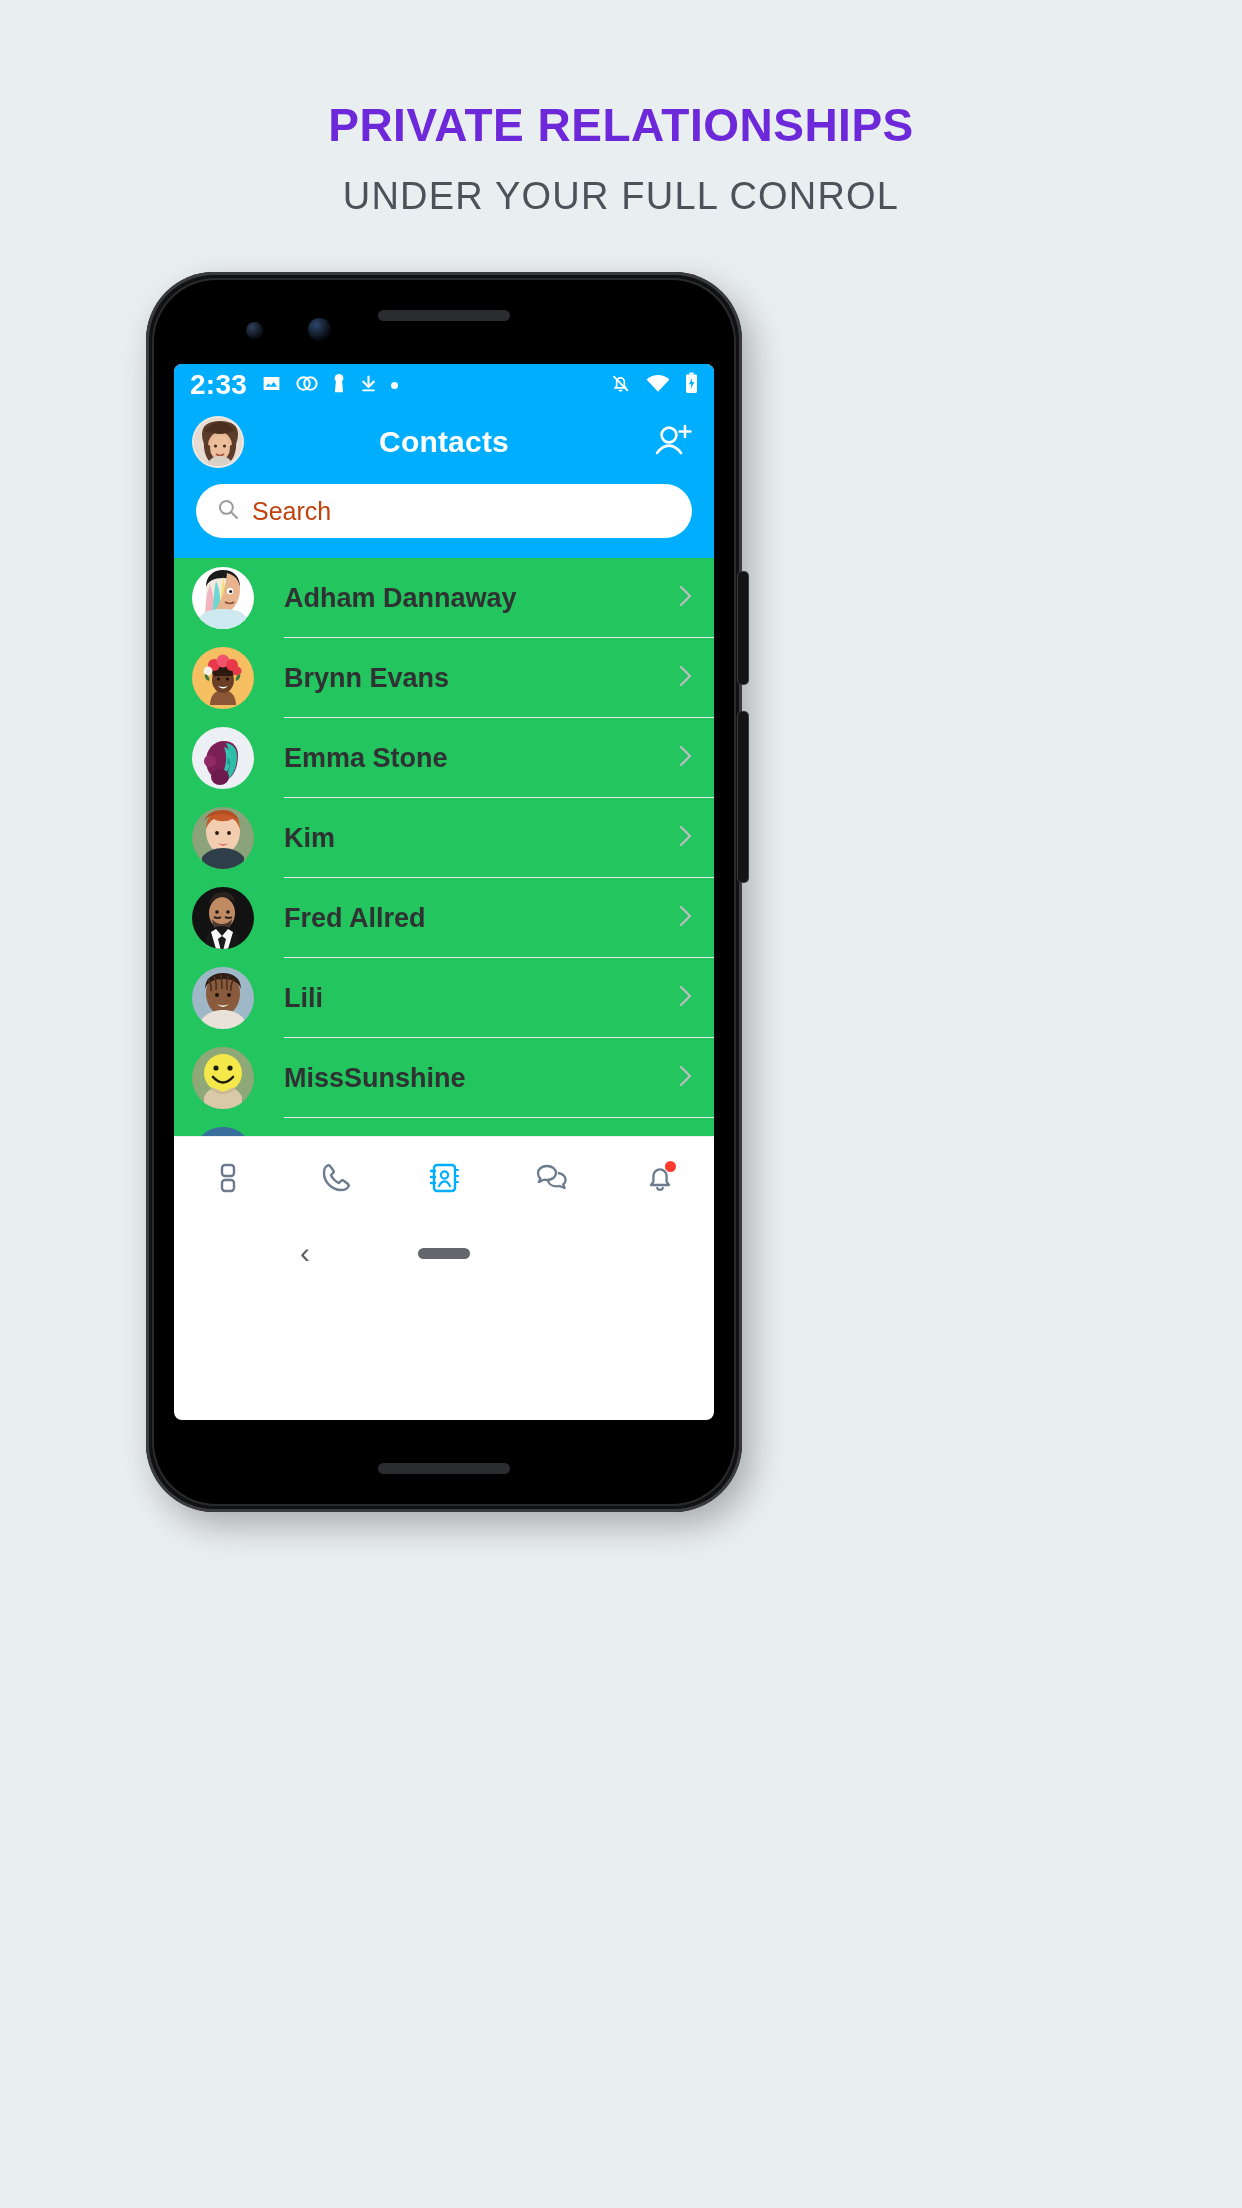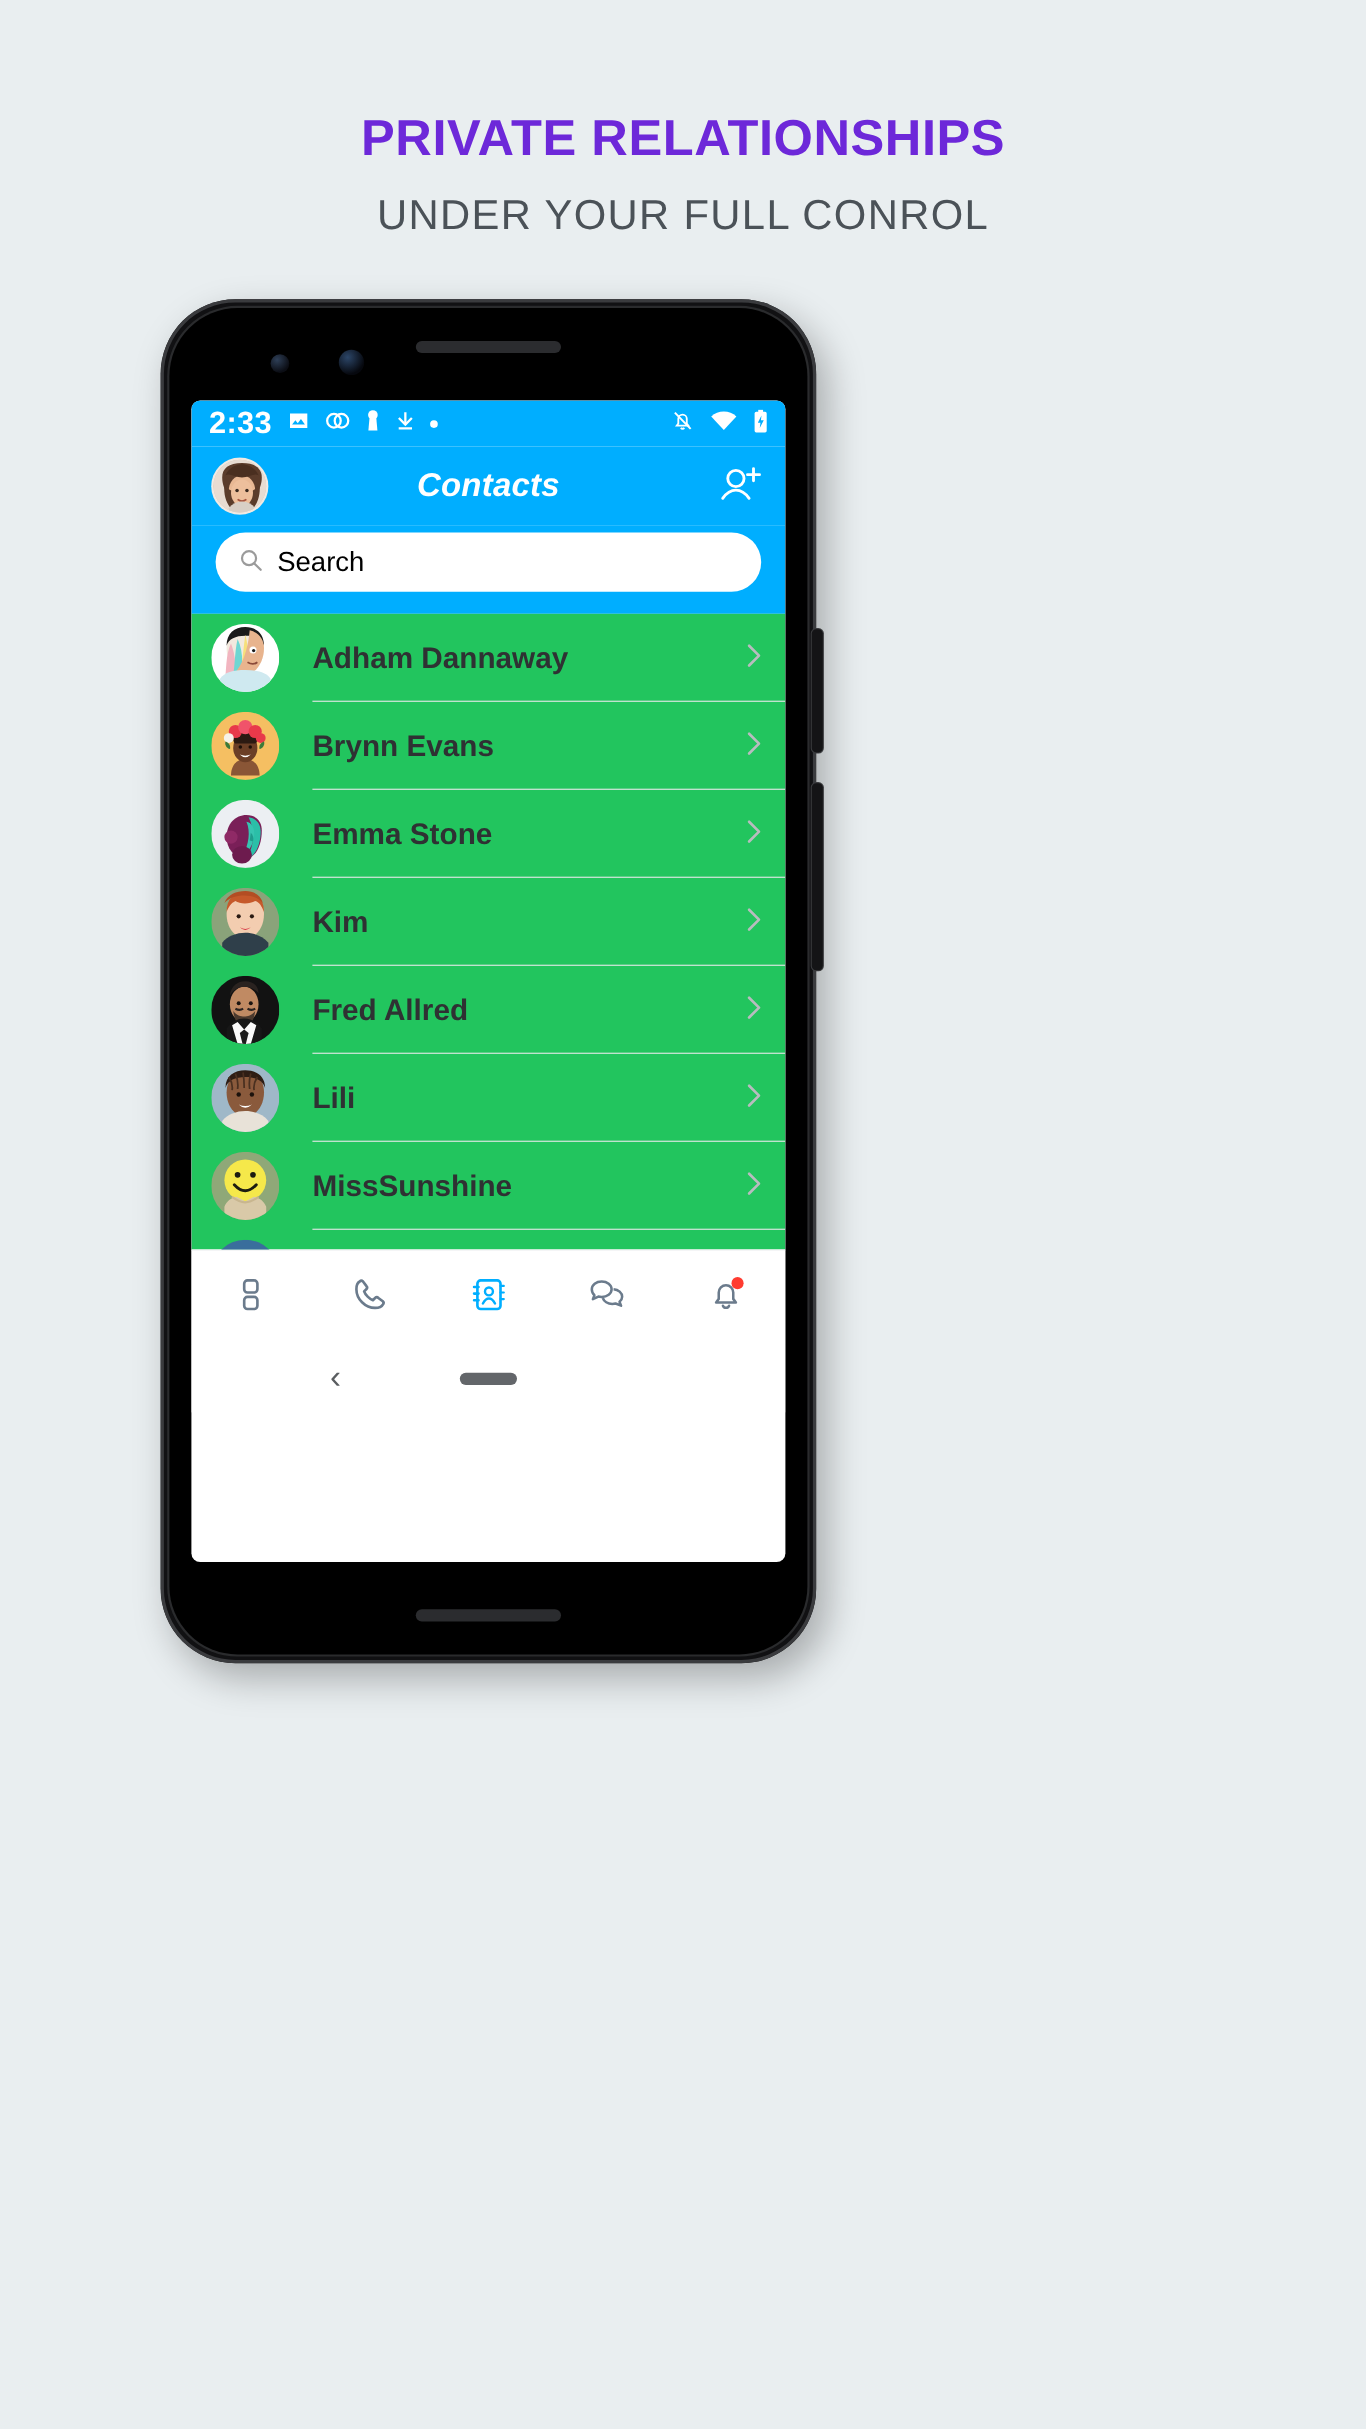--- a/index.html
+++ b/index.html
@@ -128,21 +128,20 @@
   .sb-dot { width: 7px; height: 7px; border-radius: 50%; background: #fff; }
 
   
   .appbar {
     background: #00aeff;
     height: 72px;
     display: flex;
     align-items: center;
     padding: 0 18px;
     position: relative;
-    font-style: italic;
   }
   .avatar {
     width: 52px; height: 52px;
     border-radius: 50%;
     overflow: hidden;
     flex: none;
     background: #d8c4b0;
     border: 2px solid rgba(255,255,255,.65);
   }
   .avatar svg { display: block; }
@@ -174,21 +173,21 @@
     height: 54px;
     background: #fff;
     border-radius: 28px;
     display: flex;
     align-items: center;
     padding: 0 20px;
     gap: 12px;
   }
   .search-placeholder {
     font-size: 25px;
-    color: #000000;
+    color: #c2410c;
     font-family: "Liberation Sans", sans-serif;
   }
 
   
   .list {
     background: #22c55e;
     height: 578px;
     overflow: hidden;
     font-weight: bold;
   }

